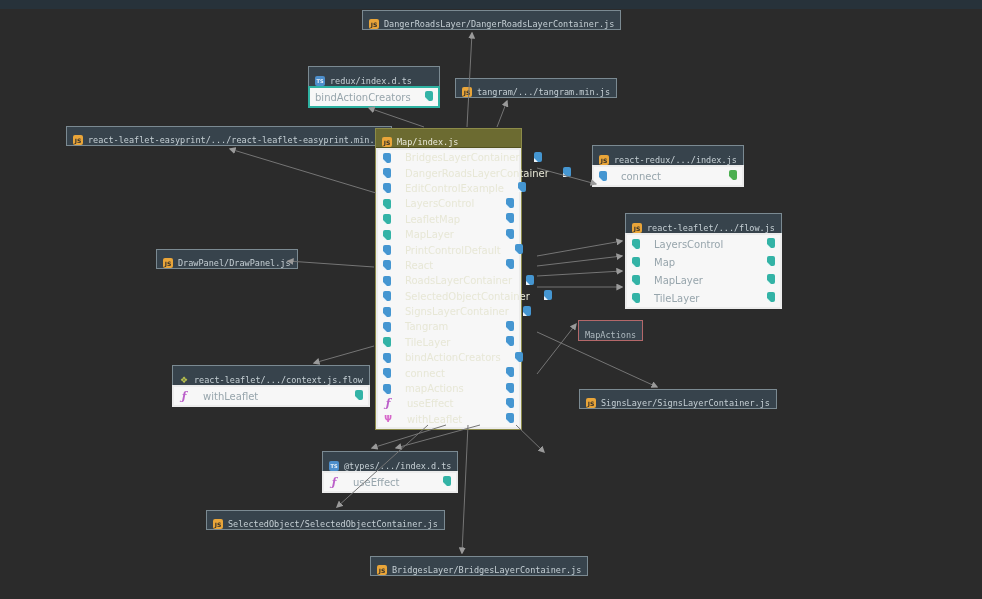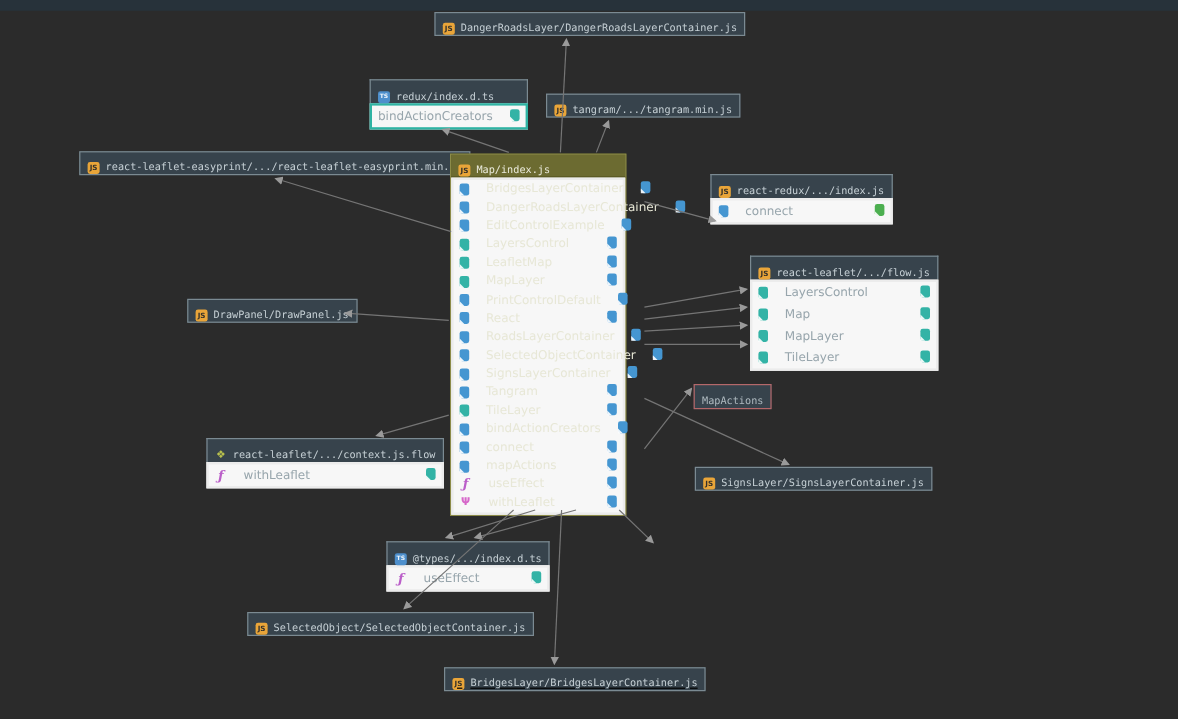--- a/index.html
+++ b/index.html
@@ -277,21 +277,21 @@
           <span class="right"><span class="doc teal"></span></span>
         </div>
       </div>
     </div>
     <div class="node file" style="left: 206px; top: 510px;">
       <div class="node-header">
         <span class="badge js">JS</span>
         <span>SelectedObject/SelectedObjectContainer.js</span>
       </div>
     </div>
-    <div class="node file" style="left: 370px; top: 556px; text-decoration: underline;">
+    <div class="node file" style="left: 370px; top: 556px;">
       <div class="node-header">
         <span class="badge js">JS</span>
         <span>BridgesLayer/BridgesLayerContainer.js</span>
       </div>
     </div>
   </div>
 <svg id="edges" width="982" height="599">
   <defs>
     <marker id="arr" viewBox="0 0 10 10" refX="8" refY="5" markerWidth="7" markerHeight="7" orient="auto">
       <path d="M0,0 L10,5 L0,10 z" fill="#9a9a9a"></path>

